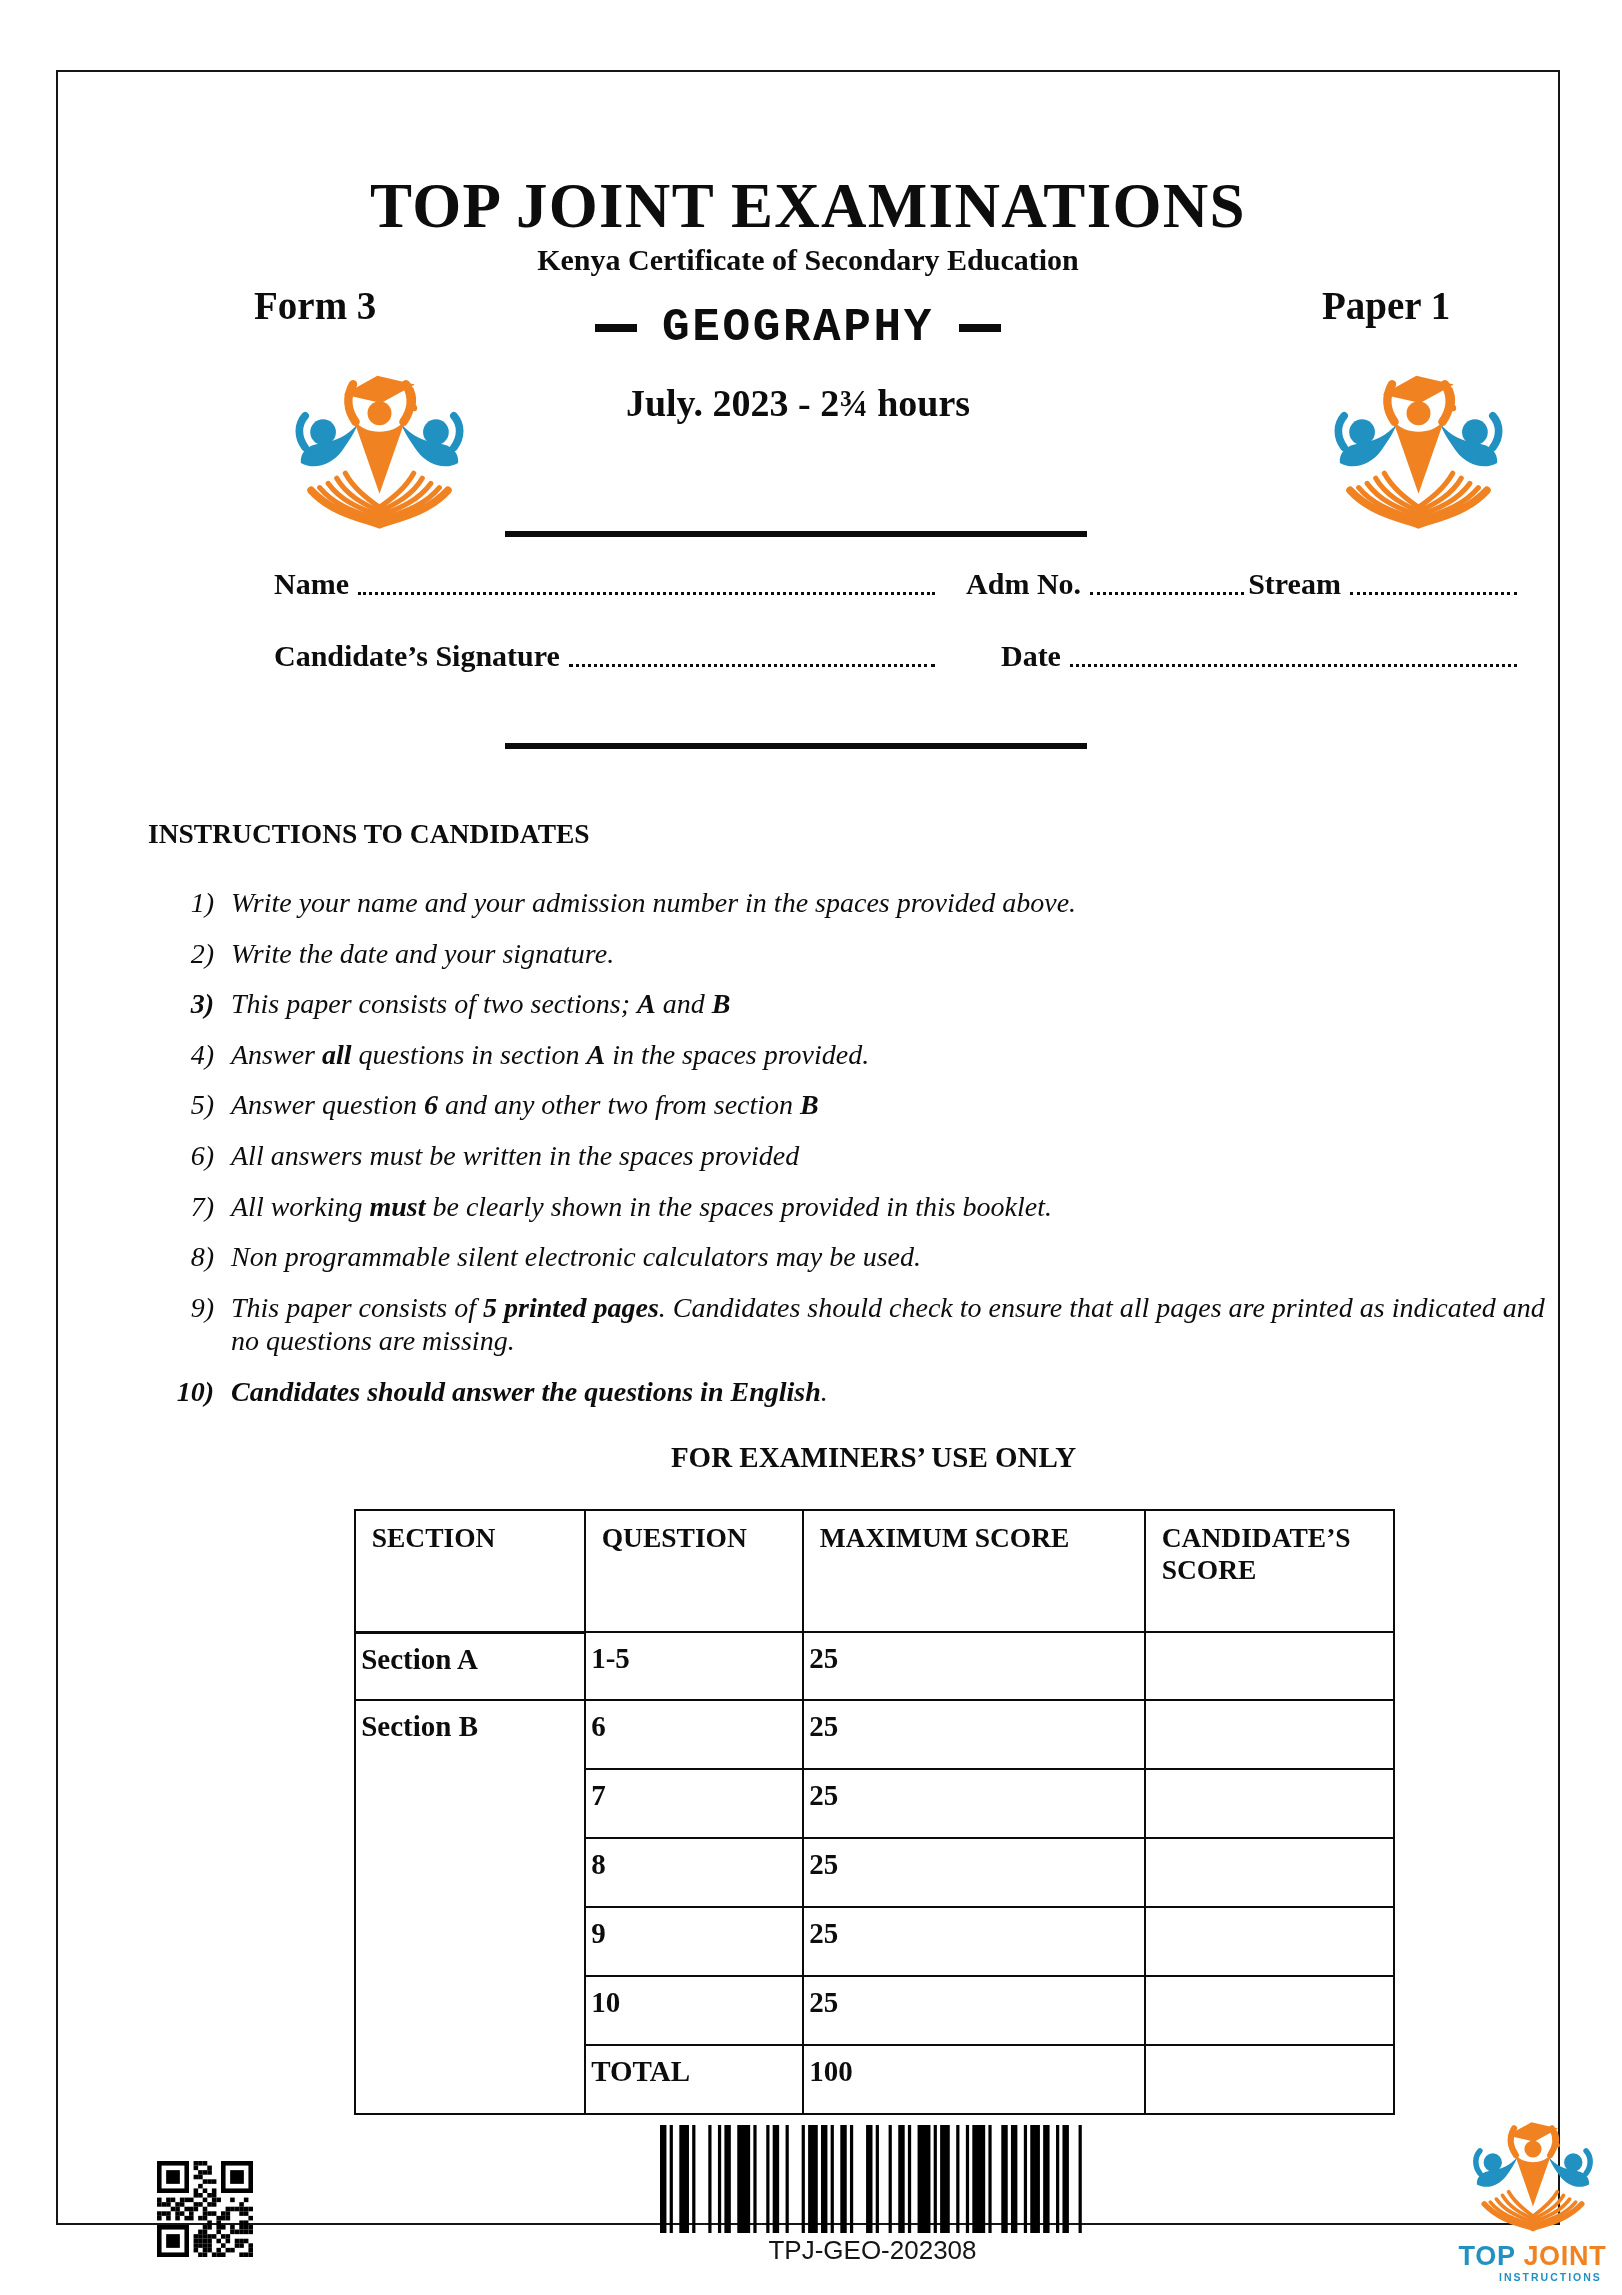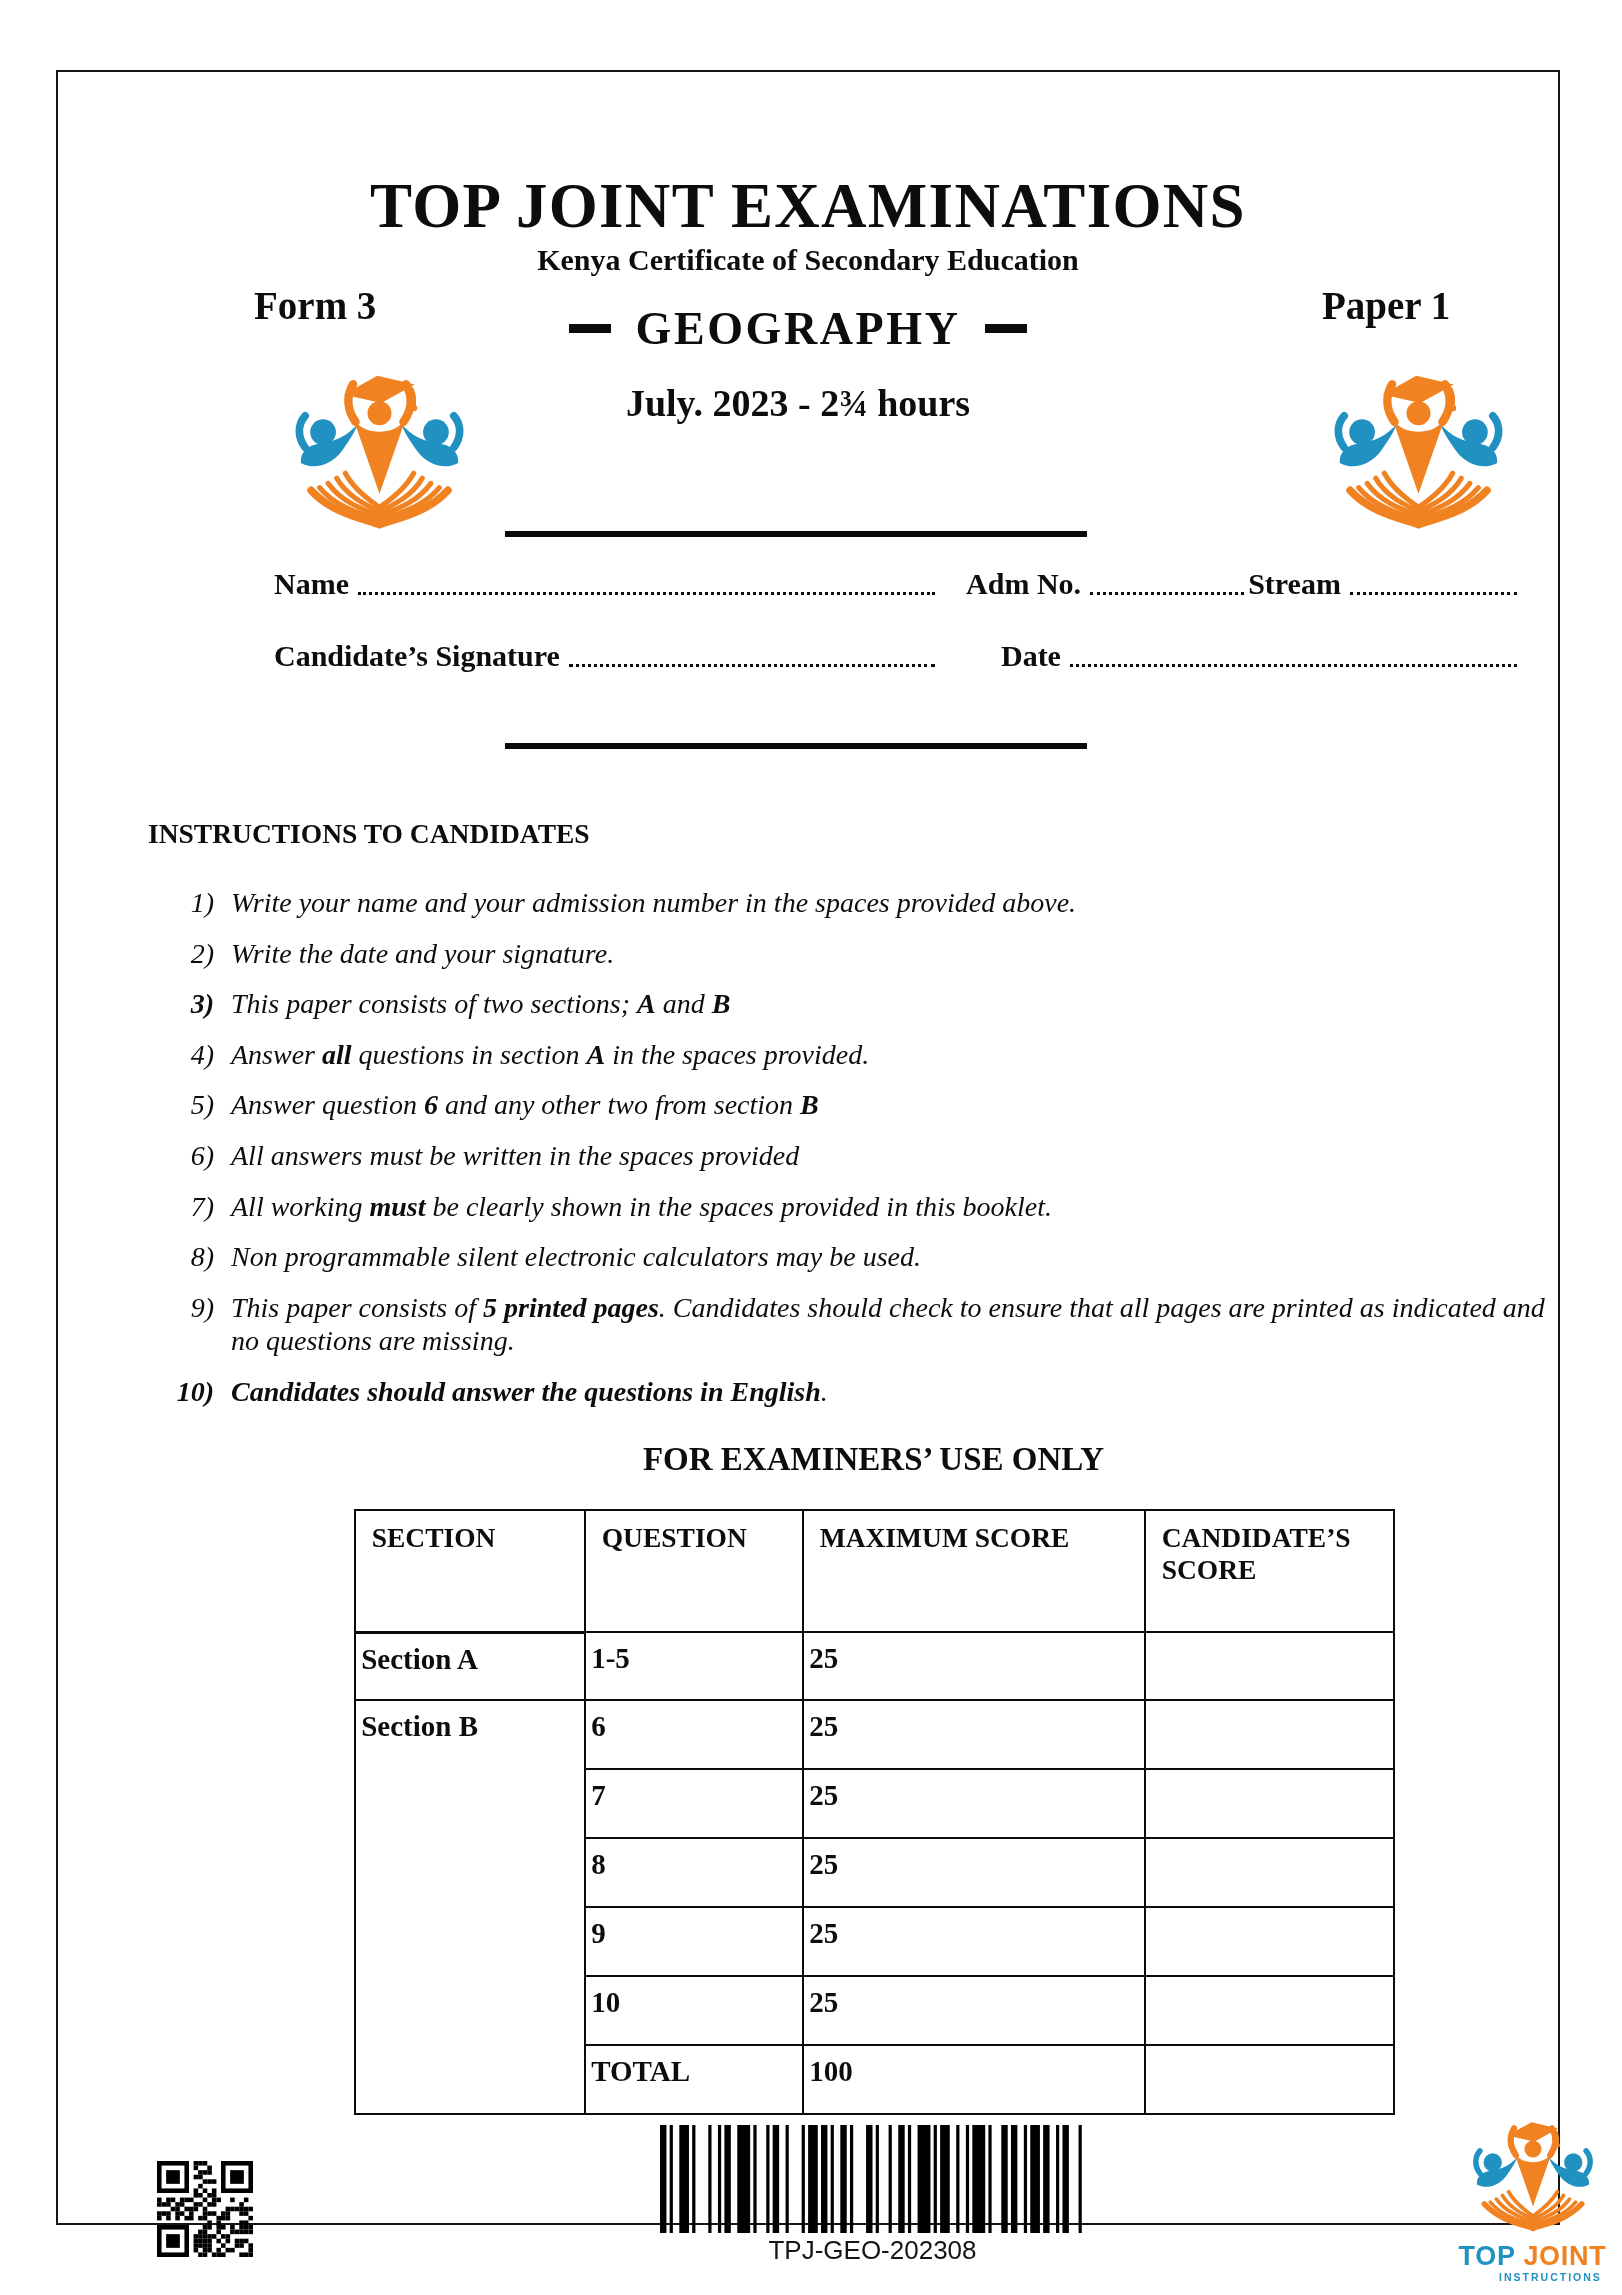--- a/index.html
+++ b/index.html
@@ -14,21 +14,21 @@
 
   
   .title{ left:0; top:98px; width:100%; text-align:center;
           font-size:63px; font-weight:bold; letter-spacing:1.3px; }
   .subtitle{ left:0; top:171px; width:100%; text-align:center;
              font-size:30px; font-weight:bold; }
   .form-level{ left:196px; top:211px; font-size:39px; font-weight:bold; }
   .paper-number{ left:1264px; top:211px; font-size:39px; font-weight:bold; }
 
   .center-col{ left:393px; width:694px; text-align:center; }
-  .subject-row{ top:230px; display:flex; align-items:center; justify-content:center; gap:25px; }
+  .subject-row{ top:230px; display:flex; align-items:center; justify-content:center; gap:25px;font-family:Liberation Mono, monospace; }
   .subject{ font-size:46px; font-weight:bold; letter-spacing:2.6px; }
   .dash-bar{ width:42px; height:8.5px; background:#0b0b0b; display:inline-block; }
   .exam-date{ top:309px; font-size:38px; font-weight:bold; }
 
   .rule{ left:447px; width:582px; height:5.9px; background:#0b0b0b; }
   .rule-1{ top:459px; }
   .rule-2{ top:671px; }
 
   .logo-icon{ width:100%; height:auto; display:block; }
   .logo-left{ left:236px; top:302px; width:171px; }
@@ -49,21 +49,21 @@
   .instr-heading{ left:90px; top:746px; font-size:27.5px; font-weight:bold; }
   .instr-list{ left:98px; top:814px; width:1400px; }
   .instr-item{ display:flex; margin-bottom:17px; font-size:28px; font-style:italic; line-height:1.2; }
   .instr-marker{ flex:0 0 58px; text-align:right; margin-right:17px; }
   .instr-marker.b{ font-weight:bold; }
   .instr-text{ flex:1; }
   .instr-text b{ font-weight:bold; }
 
   
   .ex-heading{ left:296px; top:1369px; width:1039px; text-align:center;
-               font-size:33px; font-weight:bold; }
+               font-size:29px; font-weight:bold; }
   .ex-table-wrap{ left:296px; top:1437px; width:1039px; }
   table.ex{ border-collapse:collapse; width:100%; table-layout:fixed;
             border:2.6px solid #0b0b0b; font-weight:bold; }
   table.ex th, table.ex td{ border:2px solid #0b0b0b; }
   table.ex th{ text-align:left; vertical-align:top; font-size:27.5px;
                padding:10.5px 6.5px 10.5px 15.7px; height:122px; }
   table.ex th:first-child{ border-bottom-width:3.3px; }
   table.ex td{ font-size:29px; vertical-align:top; padding:9.2px 5.2px 3.9px; }
   td.cell-a{ height:68px; }
   td.cell-b{ height:69px; }

